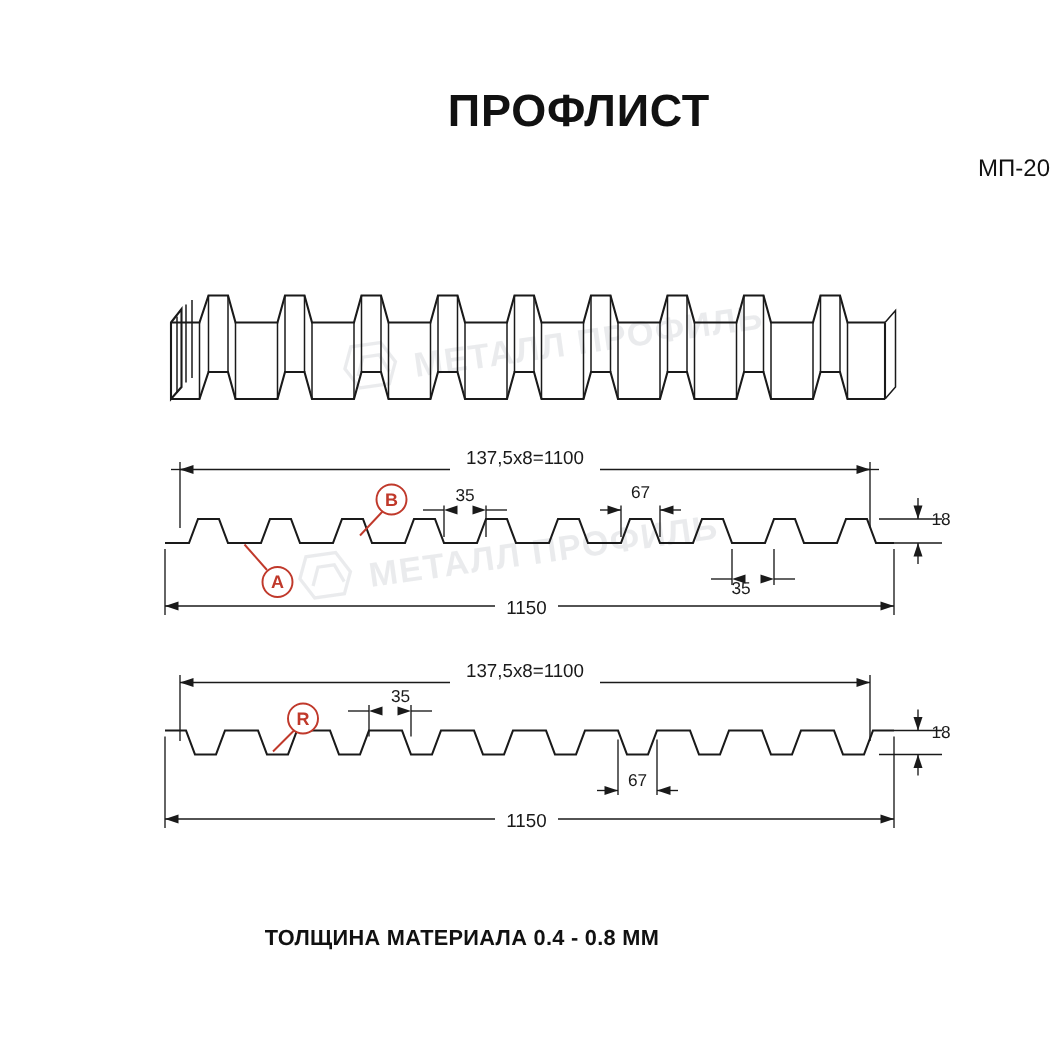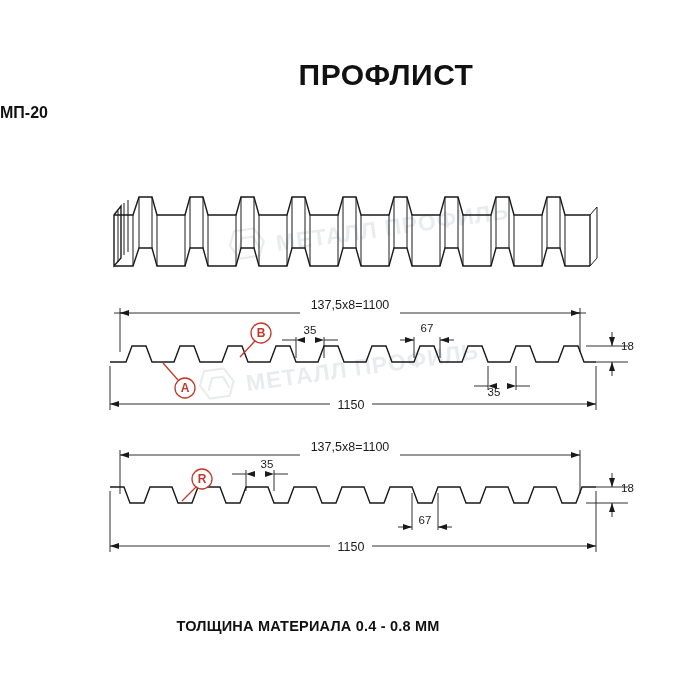--- a/index.html
+++ b/index.html
@@ -31,23 +31,23 @@
     font-weight: bold;
     letter-spacing: 0.5px;
     color: #111;
     padding-left: 36px;
   }
   .subtitle {
     position: absolute;
     top: 104px;
     left: 0;
     width: 700px;
-    text-align: left;
+    text-align: right;
     font-size: 16px;
-    font-weight: bold;
+    font-weight: normal;
     color: #111;
   }
   .footer {
     position: absolute;
     top: 618px;
     left: 0;
     width: 616px;
     text-align: center;
     font-size: 14.5px;
     font-weight: bold;

